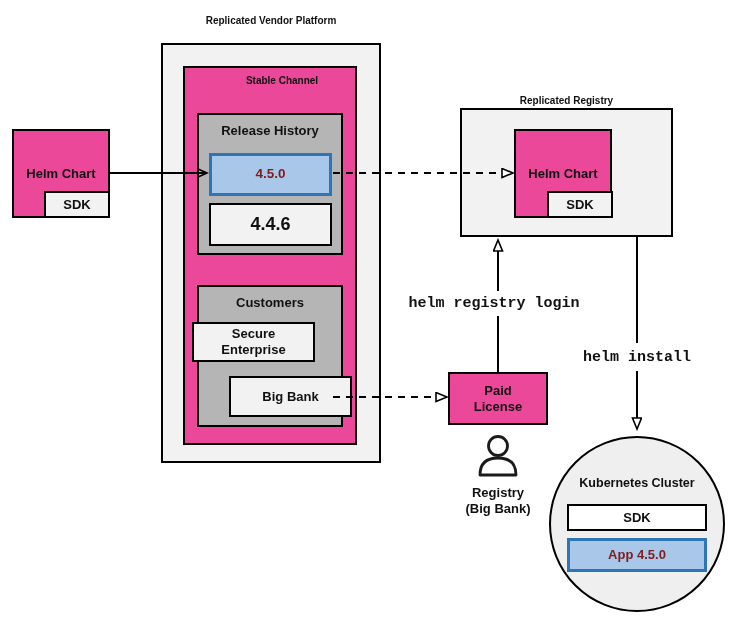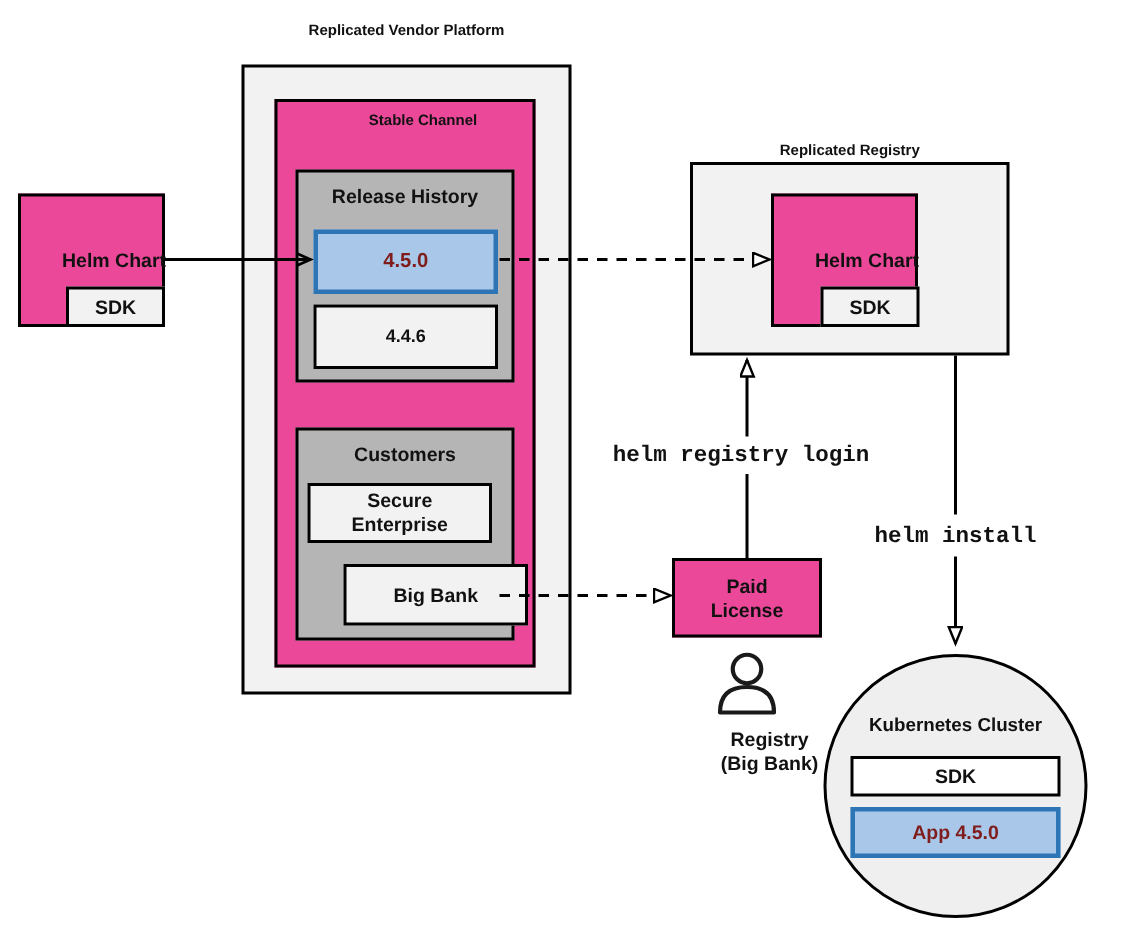--- a/index.html
+++ b/index.html
@@ -4,21 +4,21 @@
 <style>
   html,body{margin:0;padding:0;background:#ffffff;}
   .canvas{
     position:relative;
     width:747px;height:634px;
     background:#ffffff;
     font-family:"Liberation Sans", sans-serif;
     color:#111;
     overflow:hidden;
   }
-  .abs{position:absolute;box-sizing:border-box;margin-left:15px;}
+  .abs{position:absolute;box-sizing:border-box;}
   .box{
     position:absolute;box-sizing:border-box;
     border:2px solid #000;
   }
   .fill-light{background:#f2f2f2;}
   .fill-med{background:#ec4899;}
   .fill-dark{background:#b5b5b5;}
   .fill-white{background:#ffffff;}
   .fill-blue{background:#a9c7e8;border:3px solid #2e75b6;}
   .lbl{
@@ -56,26 +56,26 @@
   <div class="box fill-light" style="left:161px;top:43px;width:220px;height:420px;"></div>
 
   <div class="box fill-med" style="left:183px;top:66px;width:174px;height:379px;"></div>
   <div class="title" style="left:183px;top:75px;width:174px;padding-left:24px;">Stable Channel</div>
 
   <div class="box fill-dark" style="left:197px;top:113px;width:146px;height:142px;"></div>
   <div class="title" style="left:197px;top:123px;width:146px;font-size:13px;">Release History</div>
 
   <div class="box fill-blue center lbl blue-text" style="left:209px;top:153px;width:123px;height:43px;font-size:13.5px;">4.5.0</div>
 
-  <div class="box fill-light center lbl" style="left:209px;top:203px;width:123px;height:43px;font-size:12px;">4.4.6</div>
+  <div class="box fill-light center lbl" style="left:209px;top:203px;width:123px;height:43px;font-size:18px;">4.4.6</div>
 
   <div class="box fill-dark" style="left:197px;top:285px;width:146px;height:142px;"></div>
   <div class="title" style="left:197px;top:295px;width:146px;font-size:13px;">Customers</div>
 
-  <div class="box fill-light center lbl" style="left:205px;top:322px;width:123px;height:40px;">
+  <div class="box fill-light center lbl" style="left:192px;top:322px;width:123px;height:40px;">
     <span class="wrap-narrow">Secure Enterprise</span>
   </div>
 
   <div class="box fill-light center lbl" style="left:209px;top:376px;width:123px;height:41px;margin-left:20px;">Big Bank</div>
 
   <div class="box fill-med" style="left:12px;top:129px;width:98px;height:89px;"></div>
   <div class="abs lbl" style="left:12px;top:166px;width:98px;">Helm Chart</div>
   <div class="box fill-light center lbl" style="left:44px;top:191px;width:66px;height:27px;">SDK</div>
 
   <div class="title" style="left:460px;top:83px;width:213px;margin-top:12px;">Replicated Registry</div>

